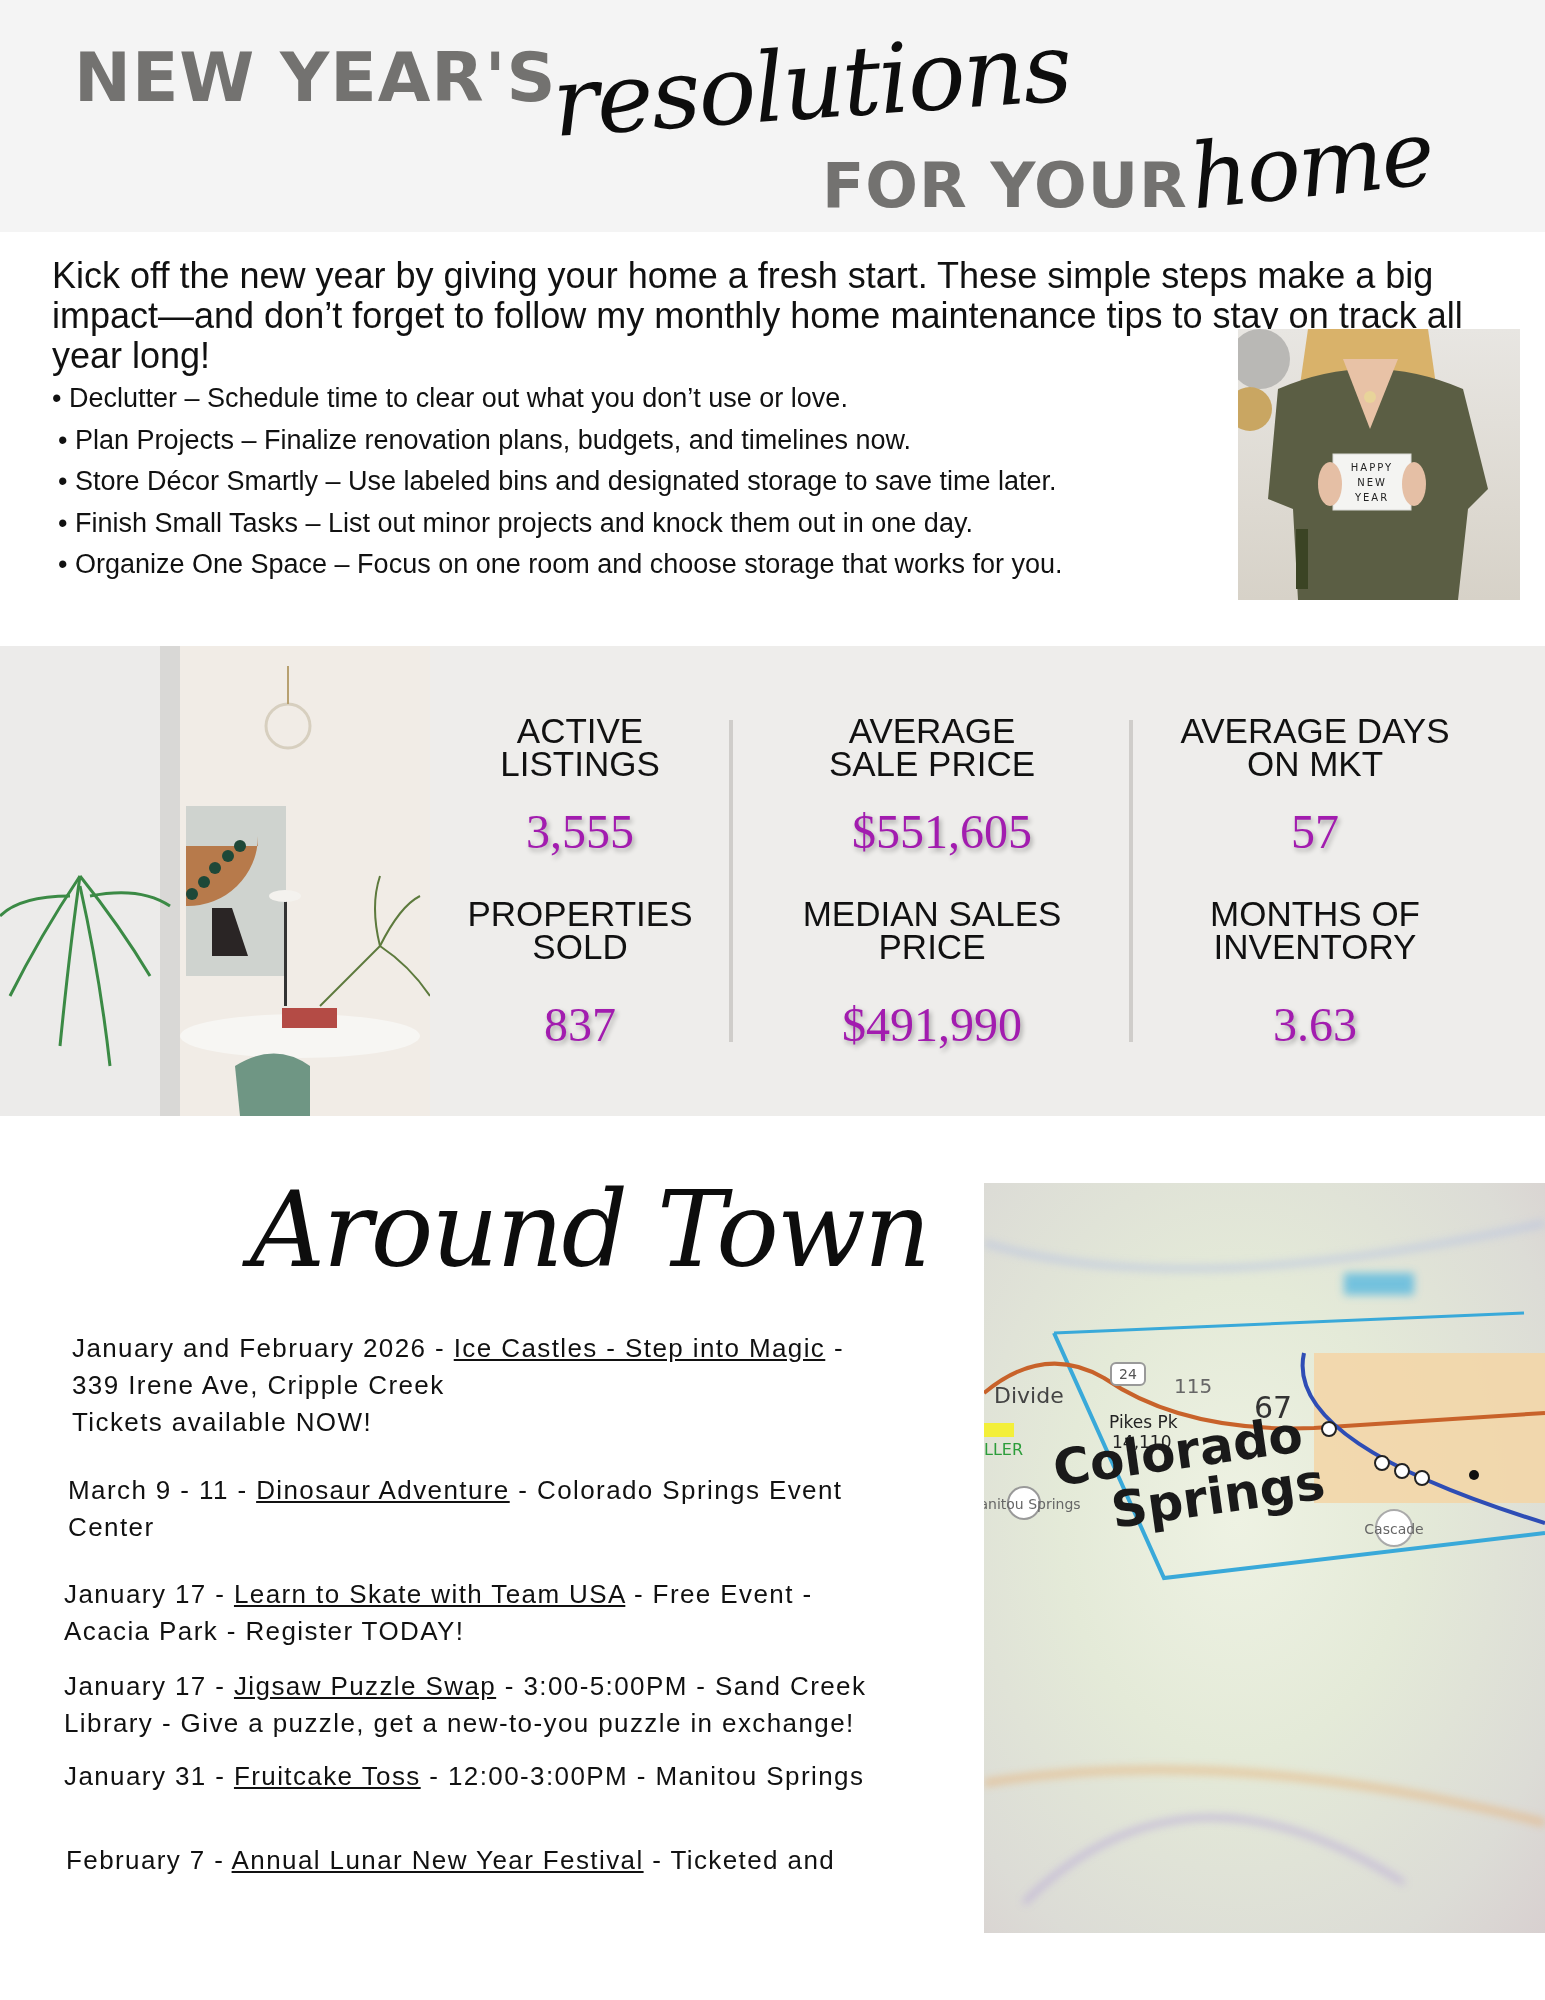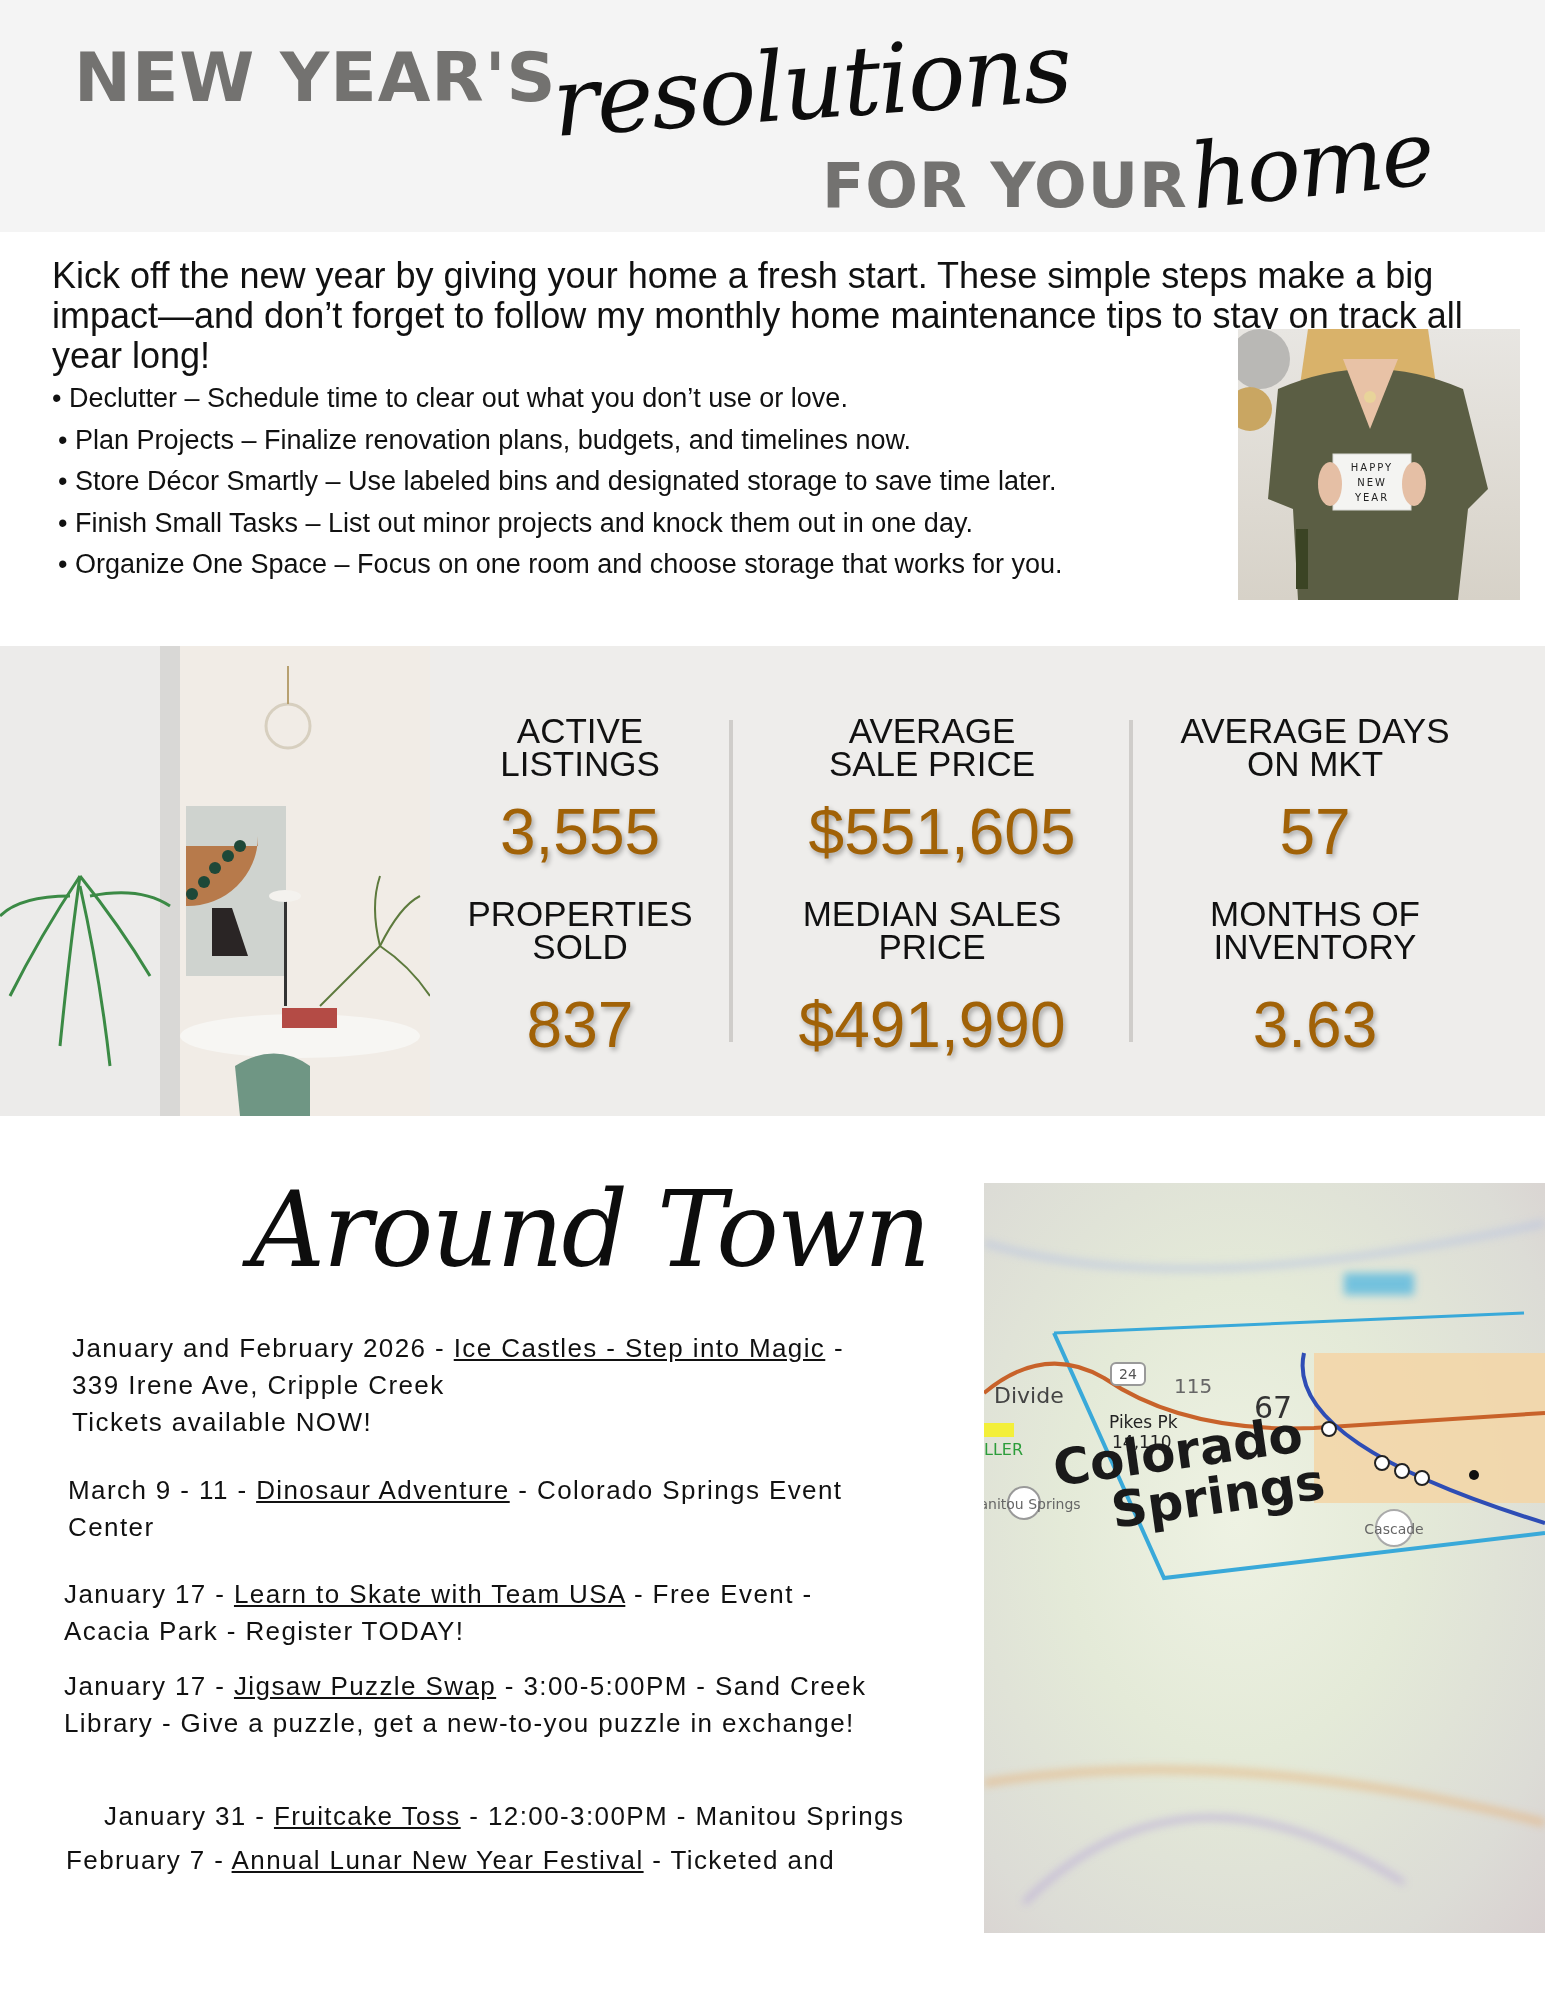--- a/index.html
+++ b/index.html
@@ -28,21 +28,21 @@
   .photo-room { left:0; top:646px; width:430px; height:470px; overflow:hidden;
      background:linear-gradient(180deg,#f2f0ed 0%,#ece7e1 70%,#cfc3b4 100%); }
   .photo-map { left:984px; top:1183px; width:561px; height:750px; overflow:hidden;
      background:radial-gradient(ellipse at 45% 45%, #eef2e3 0%, #e4ead8 40%, #dcdcd6 80%, #d8d0d0 100%); }
 
   
   .stats { left:430px; top:646px; width:1115px; height:470px; background:#eeedeb; }
   .divider { width:4px; background:#cfcdca; top:720px; height:322px; }
   .stat-col { width:360px; text-align:center; }
   .stat-label { font-size:35px; line-height:33px; color:#111; text-transform:uppercase; }
-  .stat-value { font-family:Liberation Sans, sans-serif; font-size:64px; line-height:64px; color:#a16207;
+  .stat-value { font-family:Liberation Serif, serif; font-size:48px; line-height:64px; color:#a21caf;
      text-shadow:2px 3px 5px rgba(0,0,0,0.3); }
 
   
   .town-title { left:250px; top:1160px; font-family:"DejaVu Serif", serif; font-style:italic;
       font-size:104px; line-height:140px; color:#0d0d0d; letter-spacing:-2px; }
   .events { left:72px; top:1330px; width:860px; }
   .event { font-size:26px; line-height:37px; letter-spacing:1.4px; color:#111; position:absolute; left:0; width:860px; }
   .event a { color:#111; text-decoration:underline; }
 </style>
 </head>
@@ -166,21 +166,21 @@
     <span>Center</span>
   </div>
   <div class="event" style="top:246px; left:-8px;">
     <span>January 17 - </span><a href="#">Learn to Skate with Team USA</a><span> - Free Event -</span><br>
     <span>Acacia Park - Register TODAY!</span>
   </div>
   <div class="event" style="top:338px; left:-8px;">
     <span>January 17 - </span><a href="#">Jigsaw Puzzle Swap</a><span> - 3:00-5:00PM - Sand Creek</span><br>
     <span>Library - Give a puzzle, get a new-to-you puzzle in exchange!</span>
   </div>
-  <div class="event" style="top:468px; left:-8px;margin-left:40px;">
+  <div class="event" style="top:428px; left:-8px;">
     <span>January 31 - </span><a href="#">Fruitcake Toss</a><span> - 12:00-3:00PM - Manitou Springs</span>
   </div>
   <div class="event" style="top:512px; left:-6px;">
     <span>February 7 - </span><a href="#">Annual Lunar New Year Festival</a><span> - Ticketed and</span><br>
   </div>
 </div>
 
 <div class="abs photo-map" title="Close-up of road map centered on Colorado Springs">
   <svg width="561" height="750" viewBox="0 0 561 750">
     <defs>

